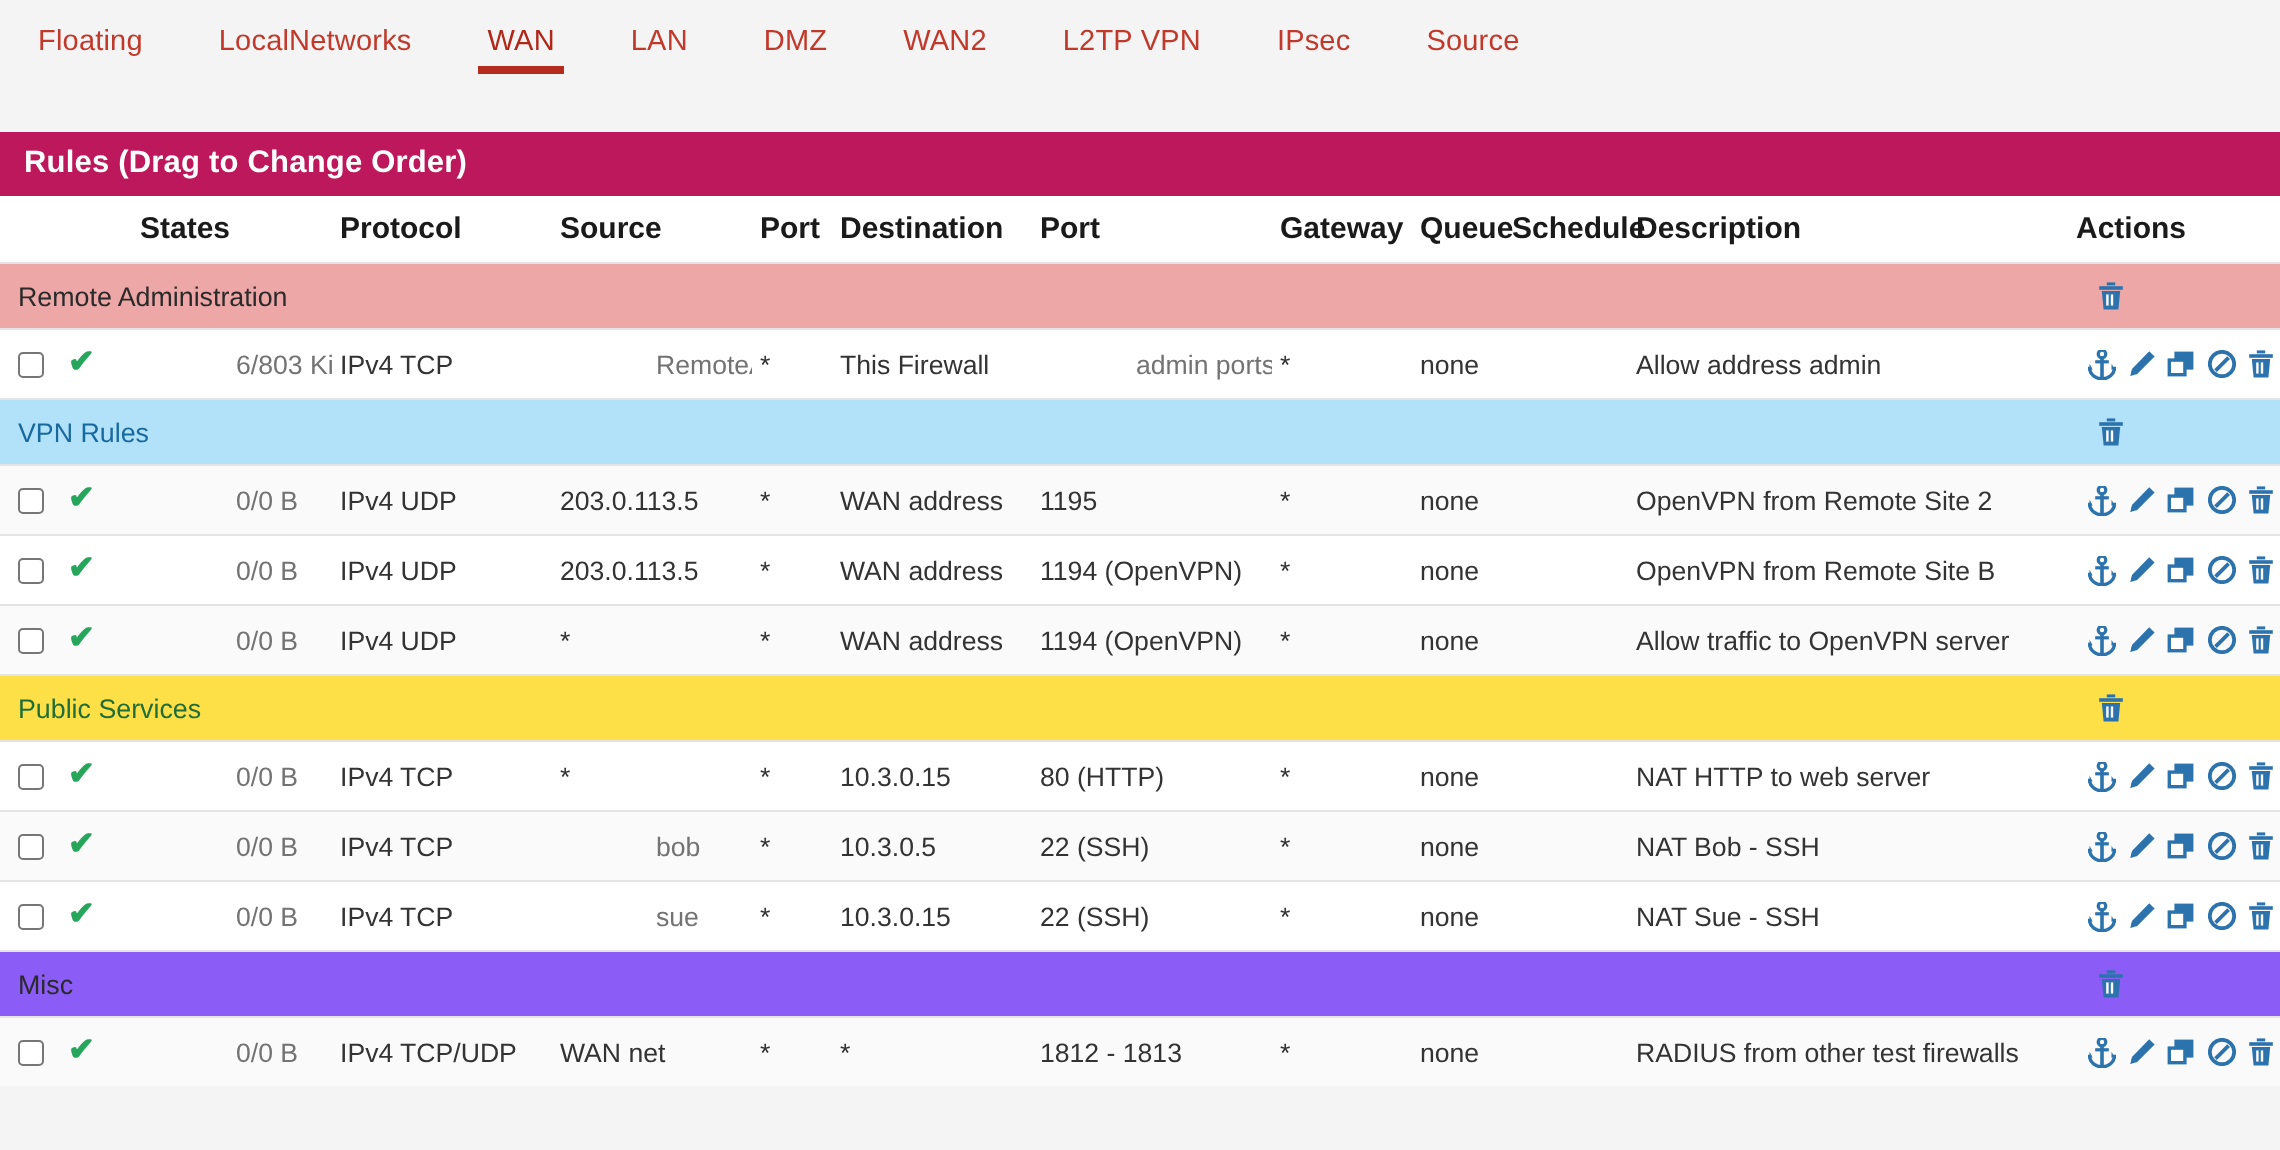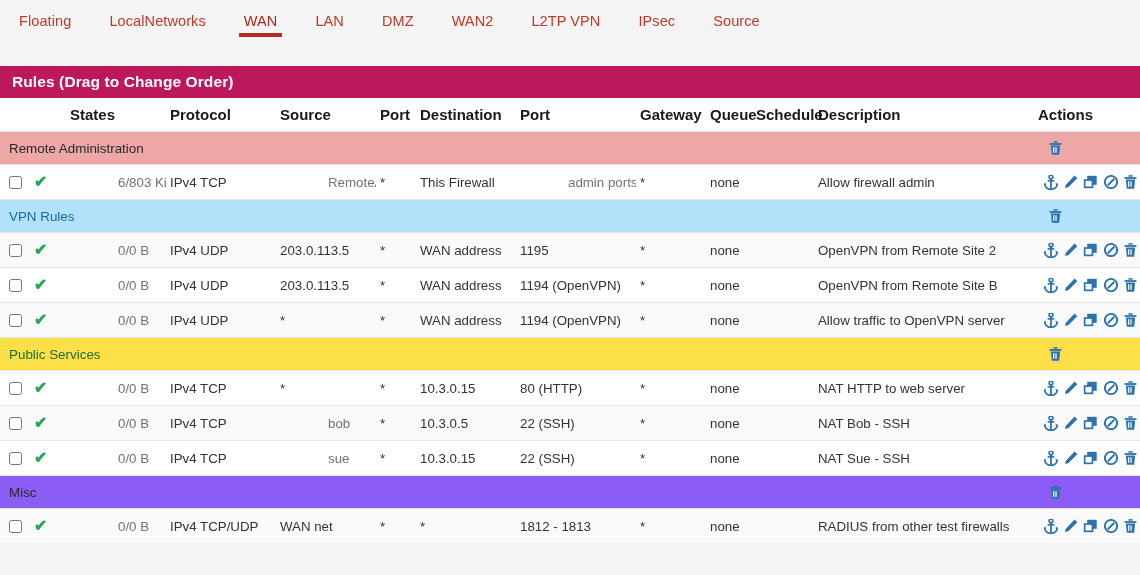--- a/index.html
+++ b/index.html
@@ -218,21 +218,21 @@
           <td class="c-state"><span class="check">✔</span></td>
           <td class="c-states"><span class="link">6/803 KiB</span></td>
           <td class="c-proto">IPv4 TCP</td>
           <td class="c-src"><span class="link">RemoteAdmin</span></td>
           <td class="c-sport">*</td>
           <td class="c-dst">This Firewall</td>
           <td class="c-dport"><span class="link">admin ports</span></td>
           <td class="c-gw">*</td>
           <td class="c-queue">none</td>
           <td class="c-sched"></td>
-          <td class="c-desc">Allow firewall admin</td>
+          <td class="c-desc">Allow address admin</td>
           <td class="c-act">
             <div class="actions">
               <span class="icon">
                 <svg width="14" height="15" viewBox="0 0 14 15">
                   <circle cx="7" cy="2" r="1.9" fill="none" stroke="#2c73ad" stroke-width="1.6"></circle>
                   <rect x="6.1" y="4" width="1.8" height="10" fill="#2c73ad"></rect>
                   <rect x="3.6" y="5.1" width="6.8" height="1.6" fill="#2c73ad"></rect>
                   <path d="M0.7 8.4 C0.7 12.4 4 14.4 7 14.4 C10 14.4 13.3 12.4 13.3 8.4" fill="none" stroke="#2c73ad" stroke-width="1.7"></path>
                   <path d="M0 7.2 L1.5 10 L-0.1 10 Z" fill="#2c73ad" transform="translate(0.8,-0.3)"></path>
                   <path d="M12.6 7.2 L14.1 10 L12.5 10 Z" fill="#2c73ad" transform="translate(-0.8,-0.3)"></path>

